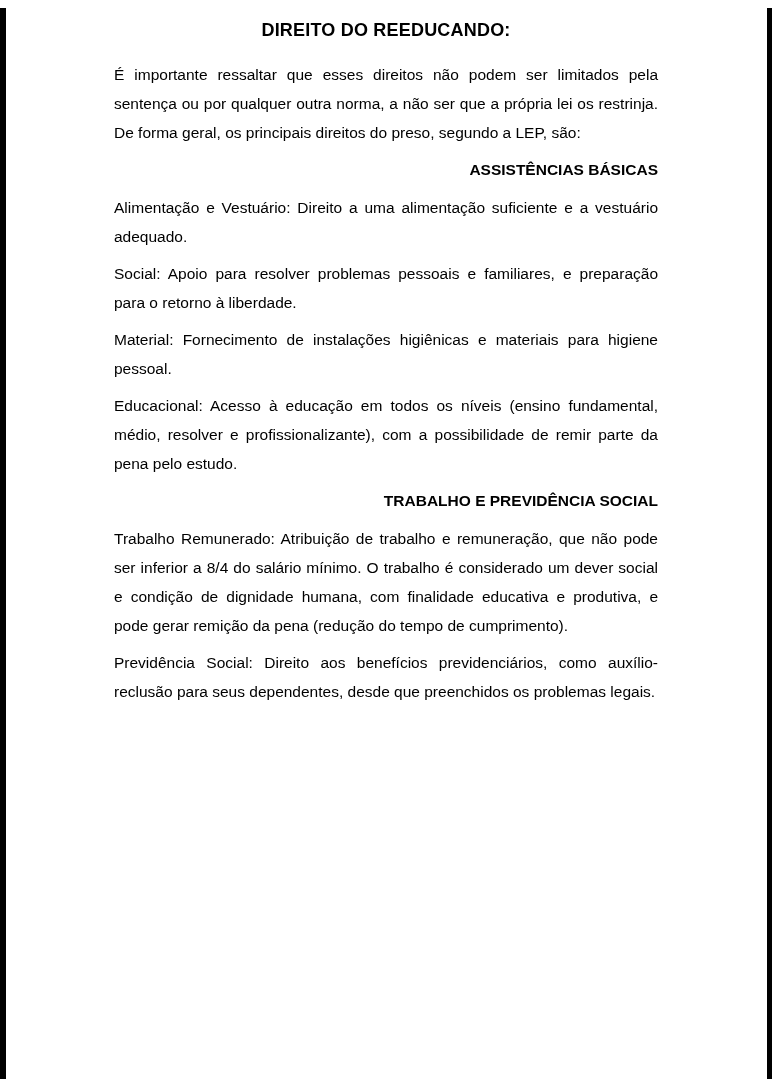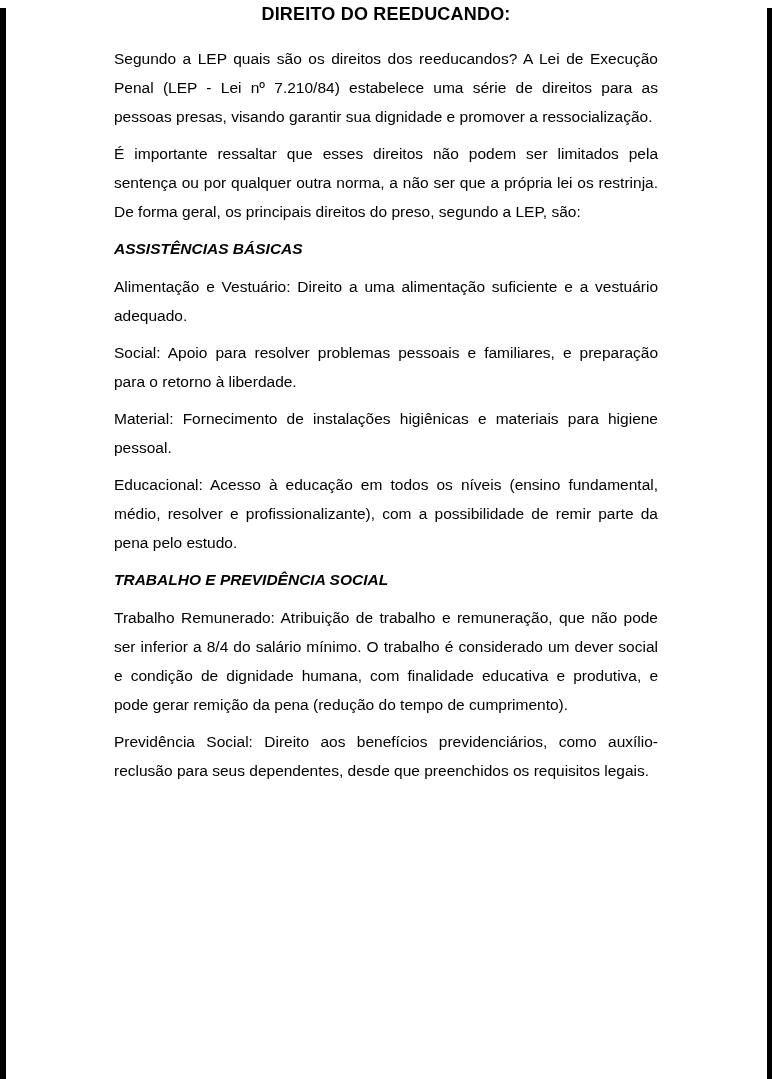--- a/index.html
+++ b/index.html
@@ -25,70 +25,68 @@
   }
   .edge-bar.left  { left: 0;  width: 6px; }
   .edge-bar.right { right: 0; width: 5px; }
 
   
   .doc-page {
     position: absolute;
     top: 0;
     left: 114px;
     width: 544px;
-    padding-top: 3px;
+    padding-top: 19px;
   }
   .doc-title {
     font-size: 18px;
     font-weight: bold;
     line-height: 23px;
     text-align: center;
     letter-spacing: 0.2px;
     margin: 0 0 18px 0;
   }
   .doc-paragraph {
     font-size: 15.5px;
     line-height: 29px;
     text-align: justify;
     margin: 0 0 8px 0;
   }
   .doc-heading {
     font-size: 15.5px;
     font-weight: bold;
     line-height: 29px;
-    text-align: left;
+    text-align: right;
     margin: 3px 0 9px 0;
-    font-style: italic;
   }
 </style>
 </head>
 <body>
 
 <div class="edge-bar left"></div>
 <div class="edge-bar right"></div>
 
 <div class="doc-page">
 
   <h1 class="doc-title">DIREITO DO REEDUCANDO:</h1>
 
-  <p class="doc-paragraph">Segundo a LEP quais são os direitos dos reeducandos? A Lei de Execução Penal (LEP - Lei nº 7.210/84) estabelece uma série de direitos para as pessoas presas, visando garantir sua dignidade e promover a ressocialização.</p>
 
   <p class="doc-paragraph">É importante ressaltar que esses direitos não podem ser limitados pela sentença ou por qualquer outra norma, a não ser que a própria lei os restrinja. De forma geral, os principais direitos do preso, segundo a LEP, são:</p>
 
   <h2 class="doc-heading">ASSISTÊNCIAS BÁSICAS</h2>
 
   <p class="doc-paragraph">Alimentação e Vestuário: Direito a uma alimentação suficiente e a vestuário adequado.</p>
 
 
   <p class="doc-paragraph">Social: Apoio para resolver problemas pessoais e familiares, e preparação para o retorno à liberdade.</p>
 
   <p class="doc-paragraph">Material: Fornecimento de instalações higiênicas e materiais para higiene pessoal.</p>
 
   <p class="doc-paragraph">Educacional: Acesso à educação em todos os níveis (ensino fundamental, médio, resolver e profissionalizante), com a possibilidade de remir parte da pena pelo estudo.</p>
 
 
   <h2 class="doc-heading">TRABALHO E PREVIDÊNCIA SOCIAL</h2>
 
   <p class="doc-paragraph">Trabalho Remunerado: Atribuição de trabalho e remuneração, que não pode ser inferior a 8/4 do salário mínimo. O trabalho é considerado um dever social e condição de dignidade humana, com finalidade educativa e produtiva, e pode gerar remição da pena (redução do tempo de cumprimento).</p>
 
-  <p class="doc-paragraph">Previdência Social: Direito aos benefícios previdenciários, como auxílio-reclusão para seus dependentes, desde que preenchidos os requisitos legais.</p>
+  <p class="doc-paragraph">Previdência Social: Direito aos benefícios previdenciários, como auxílio-reclusão para seus dependentes, desde que preenchidos os problemas legais.</p>
 
 </div>
 
 </body></html>

